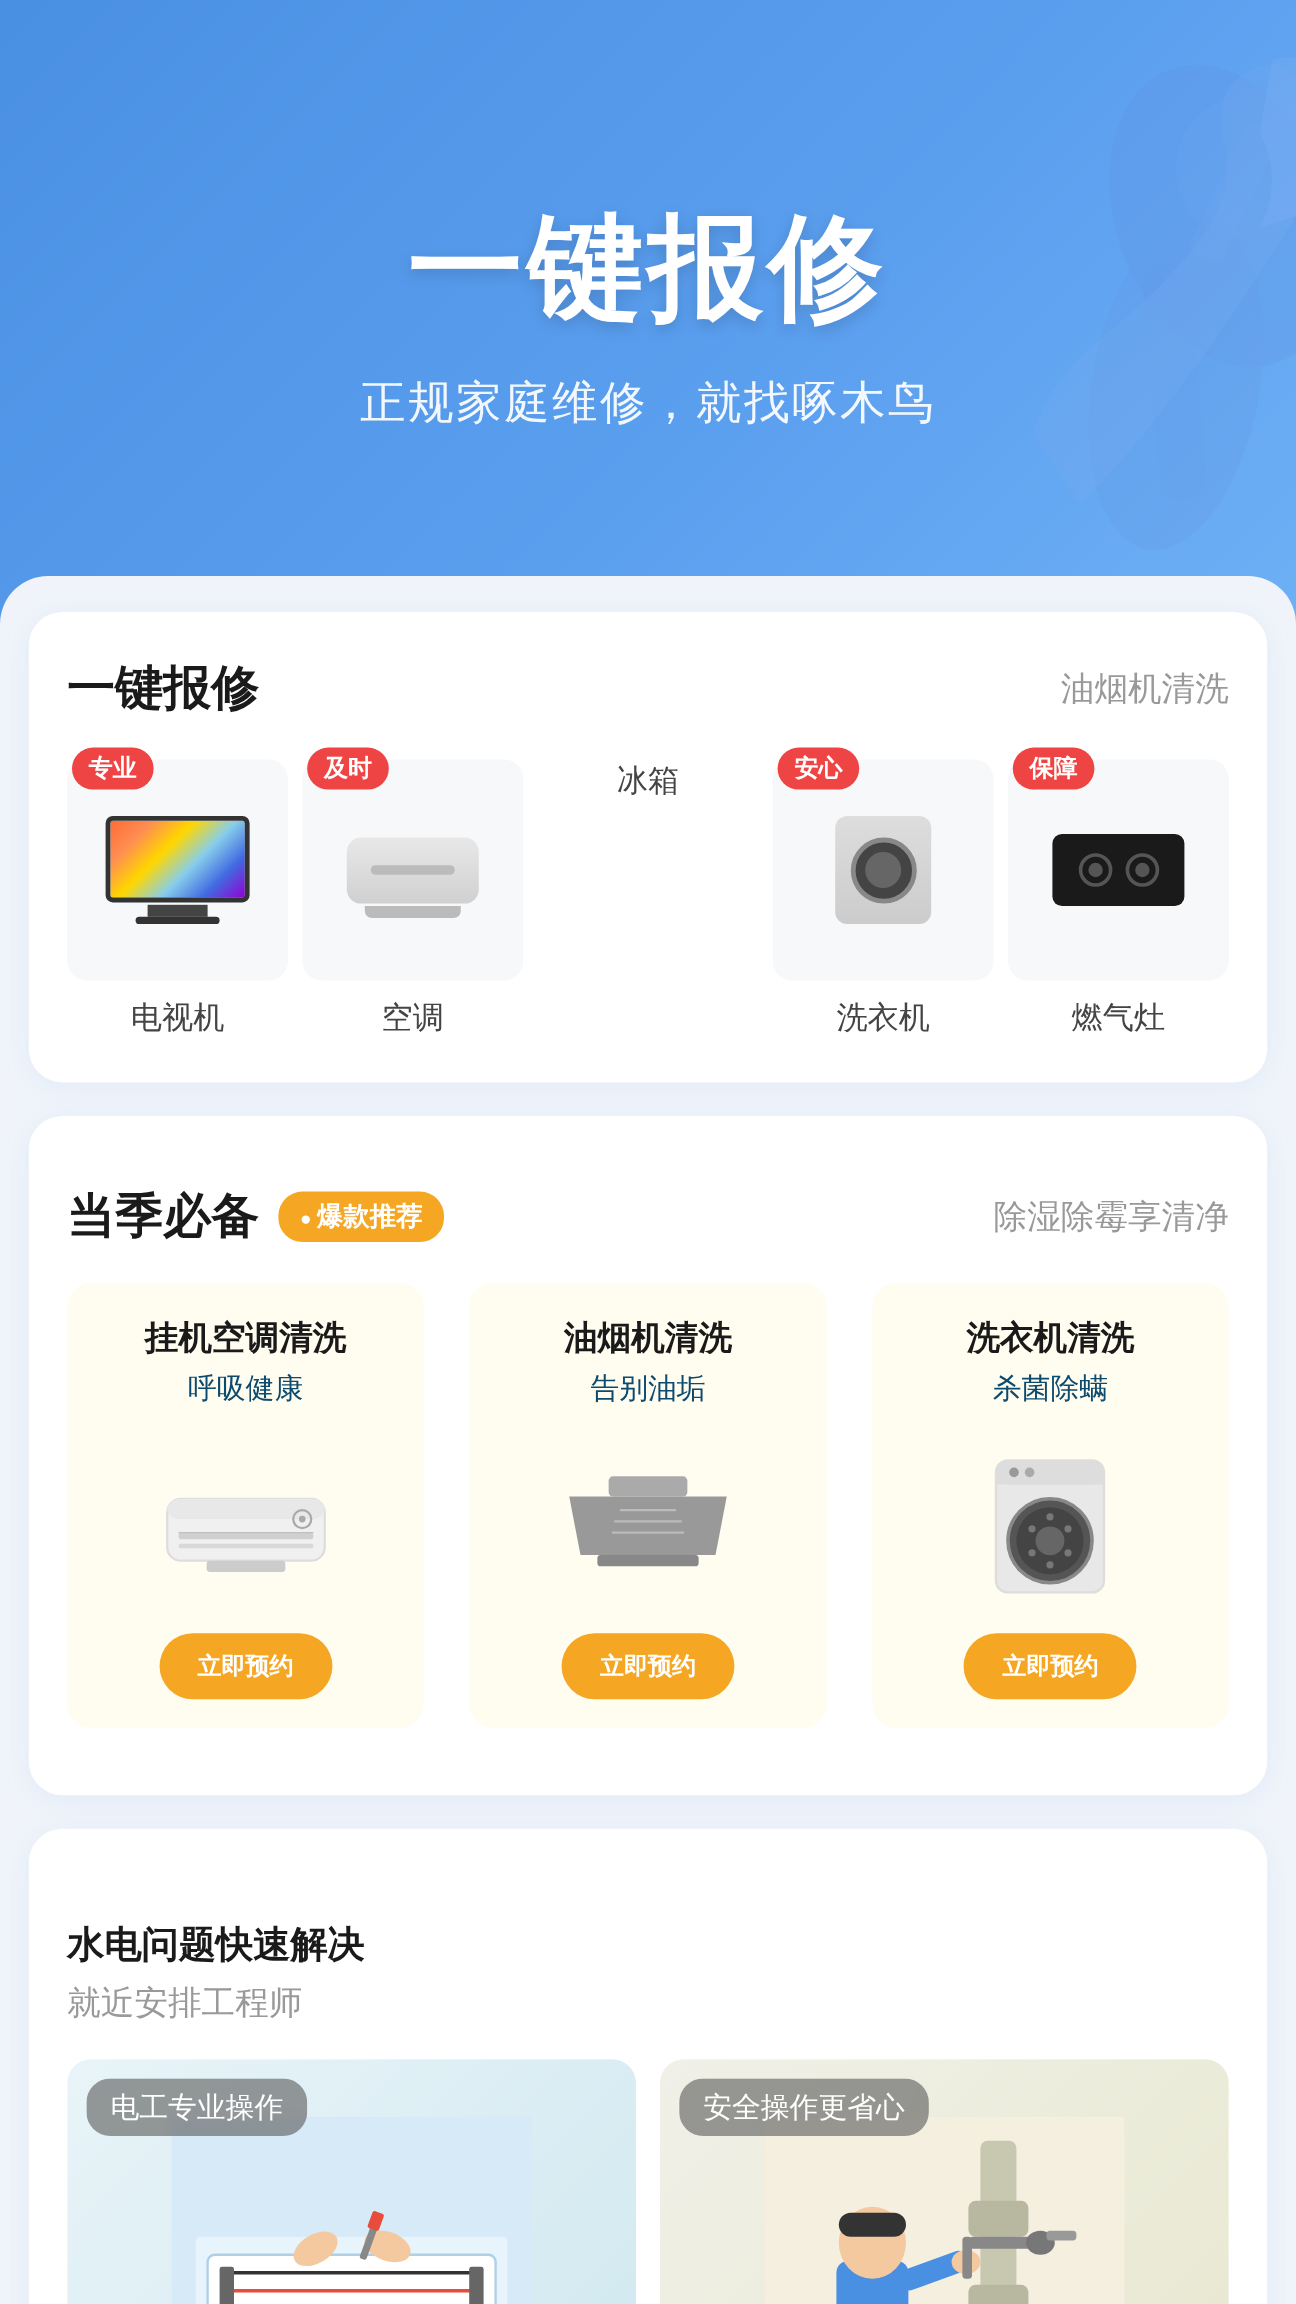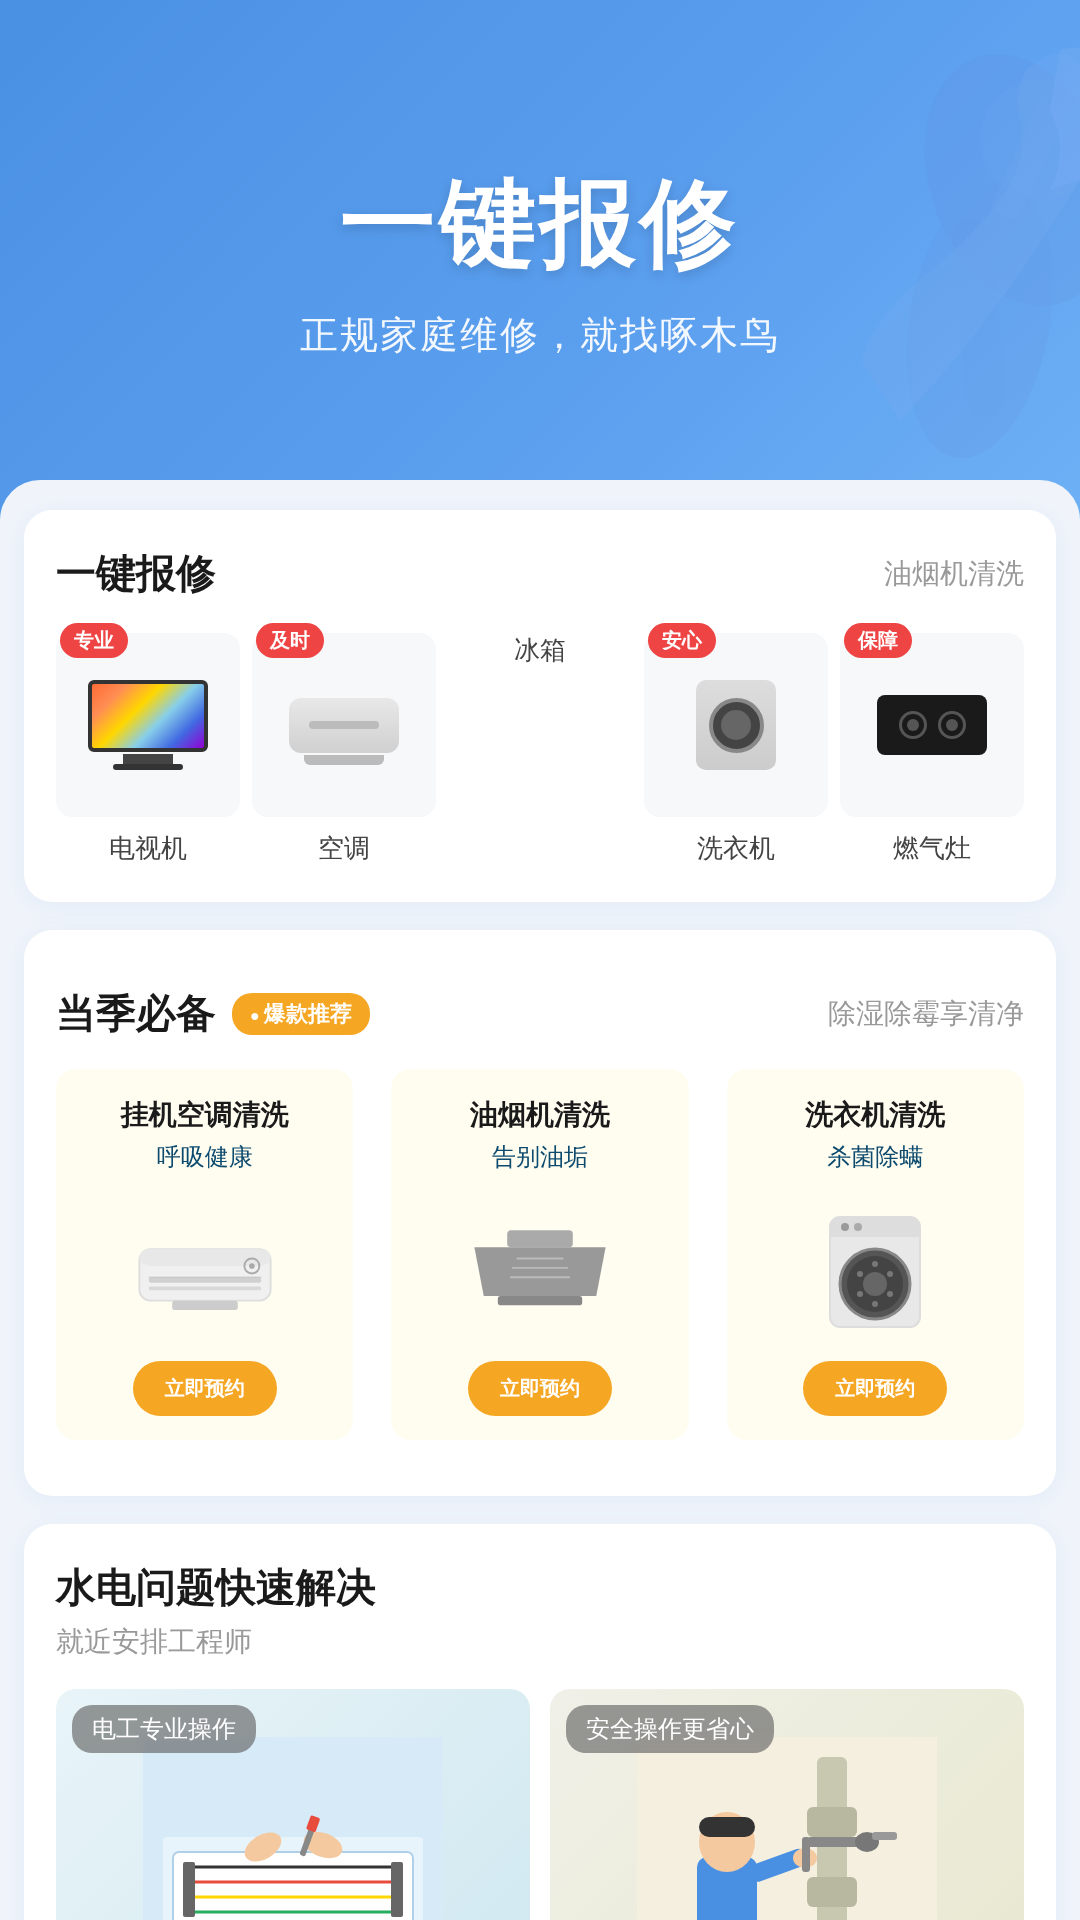--- a/index.html
+++ b/index.html
@@ -239,24 +239,25 @@
     
     .plumbing-section {
       background: white;
       border-radius: 28px;
       padding: 36px 32px;
       margin-bottom: 28px;
       box-shadow: 0 4px 24px rgba(74, 144, 226, 0.08);
     }
 
     .plumbing-title {
-      font-size: 40px;
+      font-size: 31px;
       font-weight: 700;
       color: #1A1A1A;
       margin-bottom: 8px;
+      margin-top: 40px;
     }
 
     .plumbing-subtitle {
       font-size: 28px;
       color: #999;
       margin-bottom: 28px;
     }
 
     .plumbing-grid {
       display: flex;

